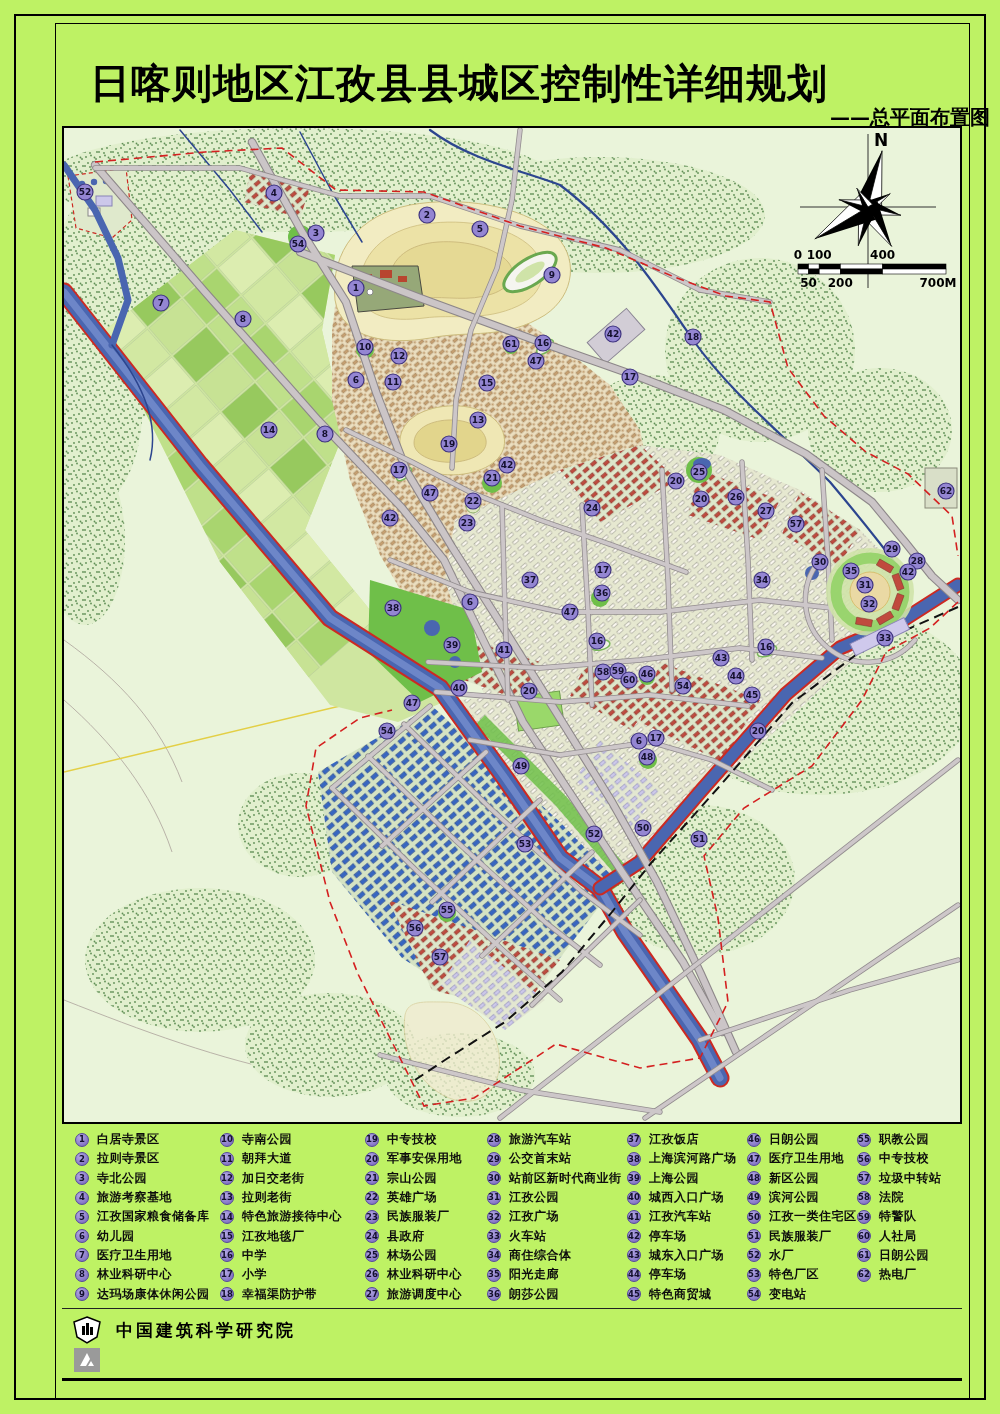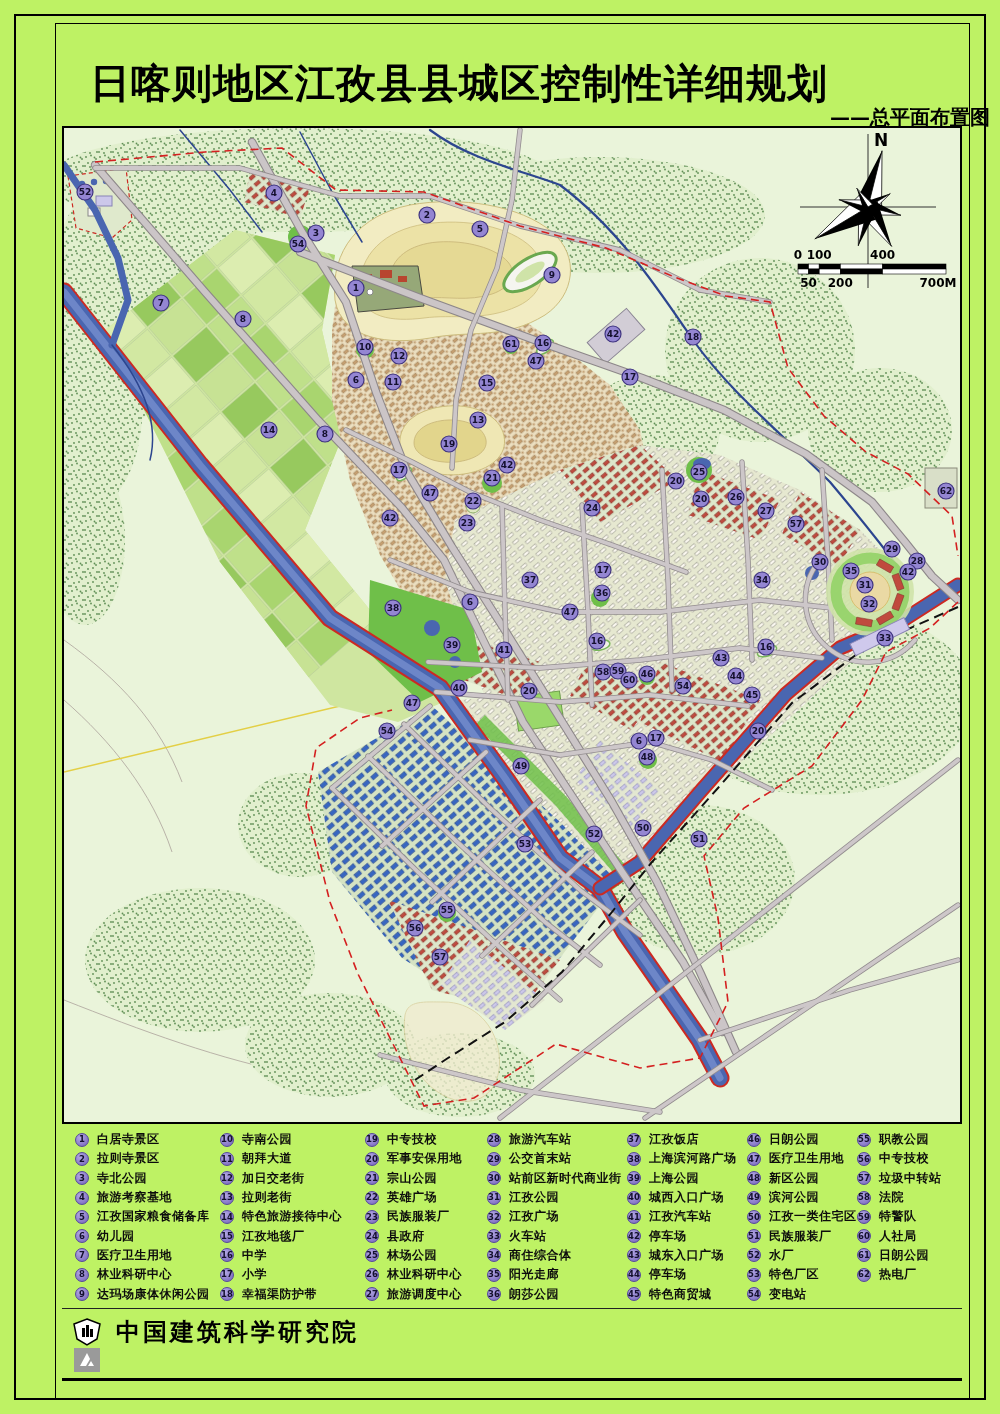--- a/index.html
+++ b/index.html
@@ -19,21 +19,21 @@
   .lg-item{display:flex;align-items:center;height:19.3px;}
   .lg-num{flex:0 0 auto;width:14px;height:14px;border-radius:50%;margin-right:8px;
           background:radial-gradient(circle at 35% 30%,#b3a7e4,#8d7ecb 60%,#6f5fb4);
           border:1px solid #55479c;box-sizing:border-box;color:#14102e;font-size:8.5px;font-weight:700;
           display:flex;align-items:center;justify-content:center;line-height:1;}
   .lg-label{font-size:12px;font-weight:700;color:#0c0c0c;letter-spacing:0.5px;white-space:nowrap;}
   .rule-thin{position:absolute;left:62px;width:900px;height:0;border-top:1.5px solid #222;}
   .rule-thick{position:absolute;left:62px;width:900px;height:0;border-top:3.5px solid #000;}
   
   .org-row{position:absolute;left:72px;display:flex;align-items:center;gap:14px;}
-  .org-text{font-size:24px;font-weight:800;color:#000;letter-spacing:3px;white-space:nowrap;}
+  .org-text{font-size:17px;font-weight:800;color:#000;letter-spacing:3px;white-space:nowrap;}
   .logo{width:30px;height:28px;flex:0 0 auto;}
   text{font-family:"DejaVu Sans","Liberation Sans",sans-serif;}
 </style>
 </head>
 <body>
 
 <div class="sheet">
 
   <div class="title">日喀则地区江孜县县城区控制性详细规划</div>
   <div class="subtitle">——总平面布置图</div>

